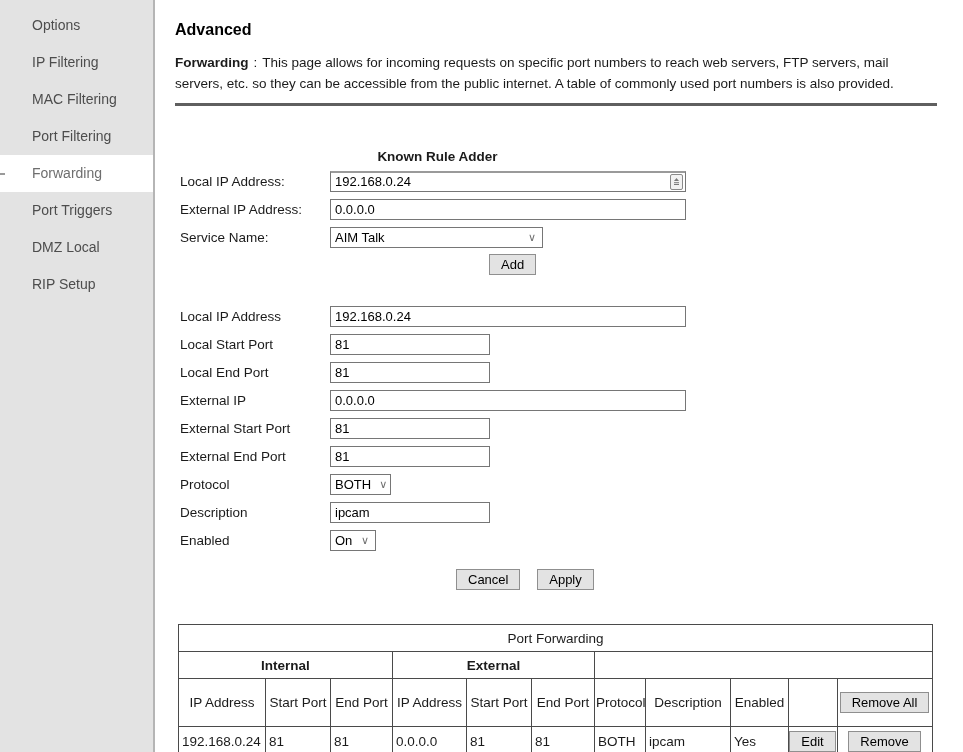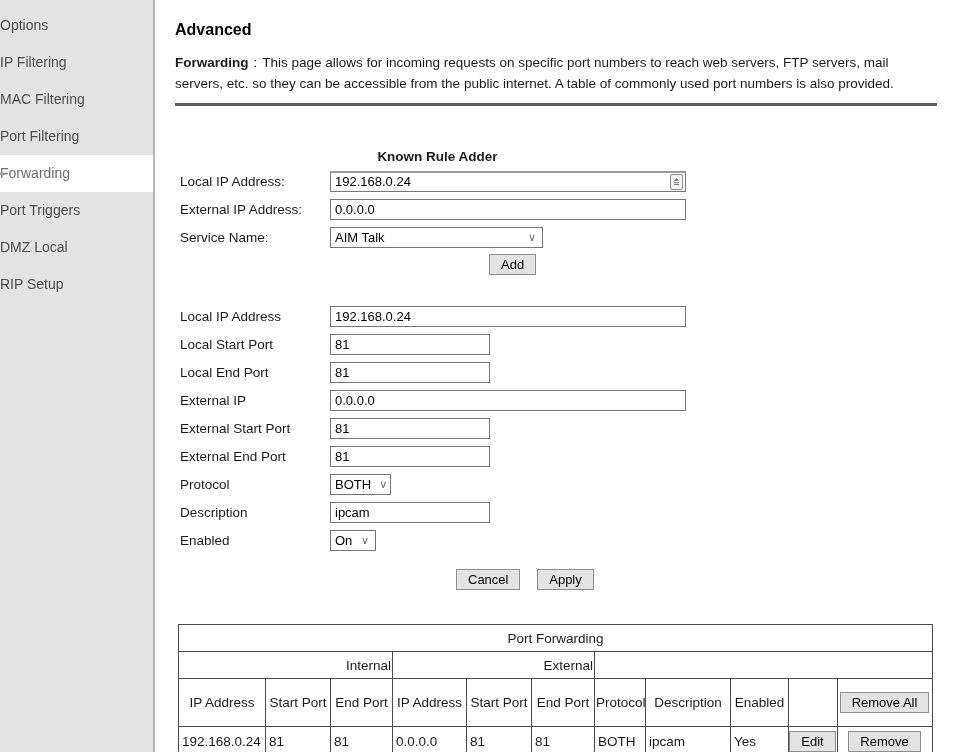--- a/index.html
+++ b/index.html
@@ -9,21 +9,21 @@
     background: #ffffff; color: #1b1b1b;
     font-family: "Liberation Sans", sans-serif; font-size: 13.5px;
   }
 
   
   .sidebar {
     position: absolute; left: 0; top: 0; width: 155px; height: 752px;
     background: #e3e3e3; border-right: 2px solid #b5b5b5; padding-top: 7px;
   }
   .side-item {
-    height: 37px; line-height: 37px; 
+    height: 37px; line-height: 37px; padding-left: 32px;
     font-size: 14px; color: #4d4d4d; cursor: pointer; position: relative;
     white-space: nowrap;
   }
   .side-item.selected { background: #ffffff; color: #6e6e6e; }
   .side-item .dash {
     position: absolute; left: 0; top: 18px; width: 5px; height: 2px; background: #9a9a9a;
   }
 
   
   .content { position: absolute; left: 175px; top: 16px; width: 762px; }
@@ -75,21 +75,21 @@
 
   
   .pf-table {
     margin: 34px 0 0 3px; border-collapse: collapse; table-layout: fixed;
     width: 754px; font-size: 13.5px; color: #1b1b1b;
   }
   .pf-table td { border: 1px solid #4a4a4a; overflow: hidden; }
   .c0{width:87px}.c1{width:65px}.c2{width:62px}.c3{width:74px}.c4{width:65px}
   .c5{width:63px}.c6{width:51px}.c7{width:85px}.c8{width:58px}.c9{width:49px}.c10{width:95px}
   .t-title td { height: 27px; text-align: center; margin-top: 40px; }
-  .t-group td { height: 27px; text-align: right; }
+  .t-group td { height: 27px; text-align: center; font-weight: bold; }
   .t-head td { height: 48px; text-align: center; line-height: 1.45; }
   .t-data td { height: 29px; text-align: left; padding-left: 3px; }
   .cell-btn { text-align: center !important; padding-left: 0 !important; }
 </style>
 </head>
 <body>
 
 <div class="sidebar">
   <div class="side-item">Options</div>
   <div class="side-item">IP Filtering</div>

